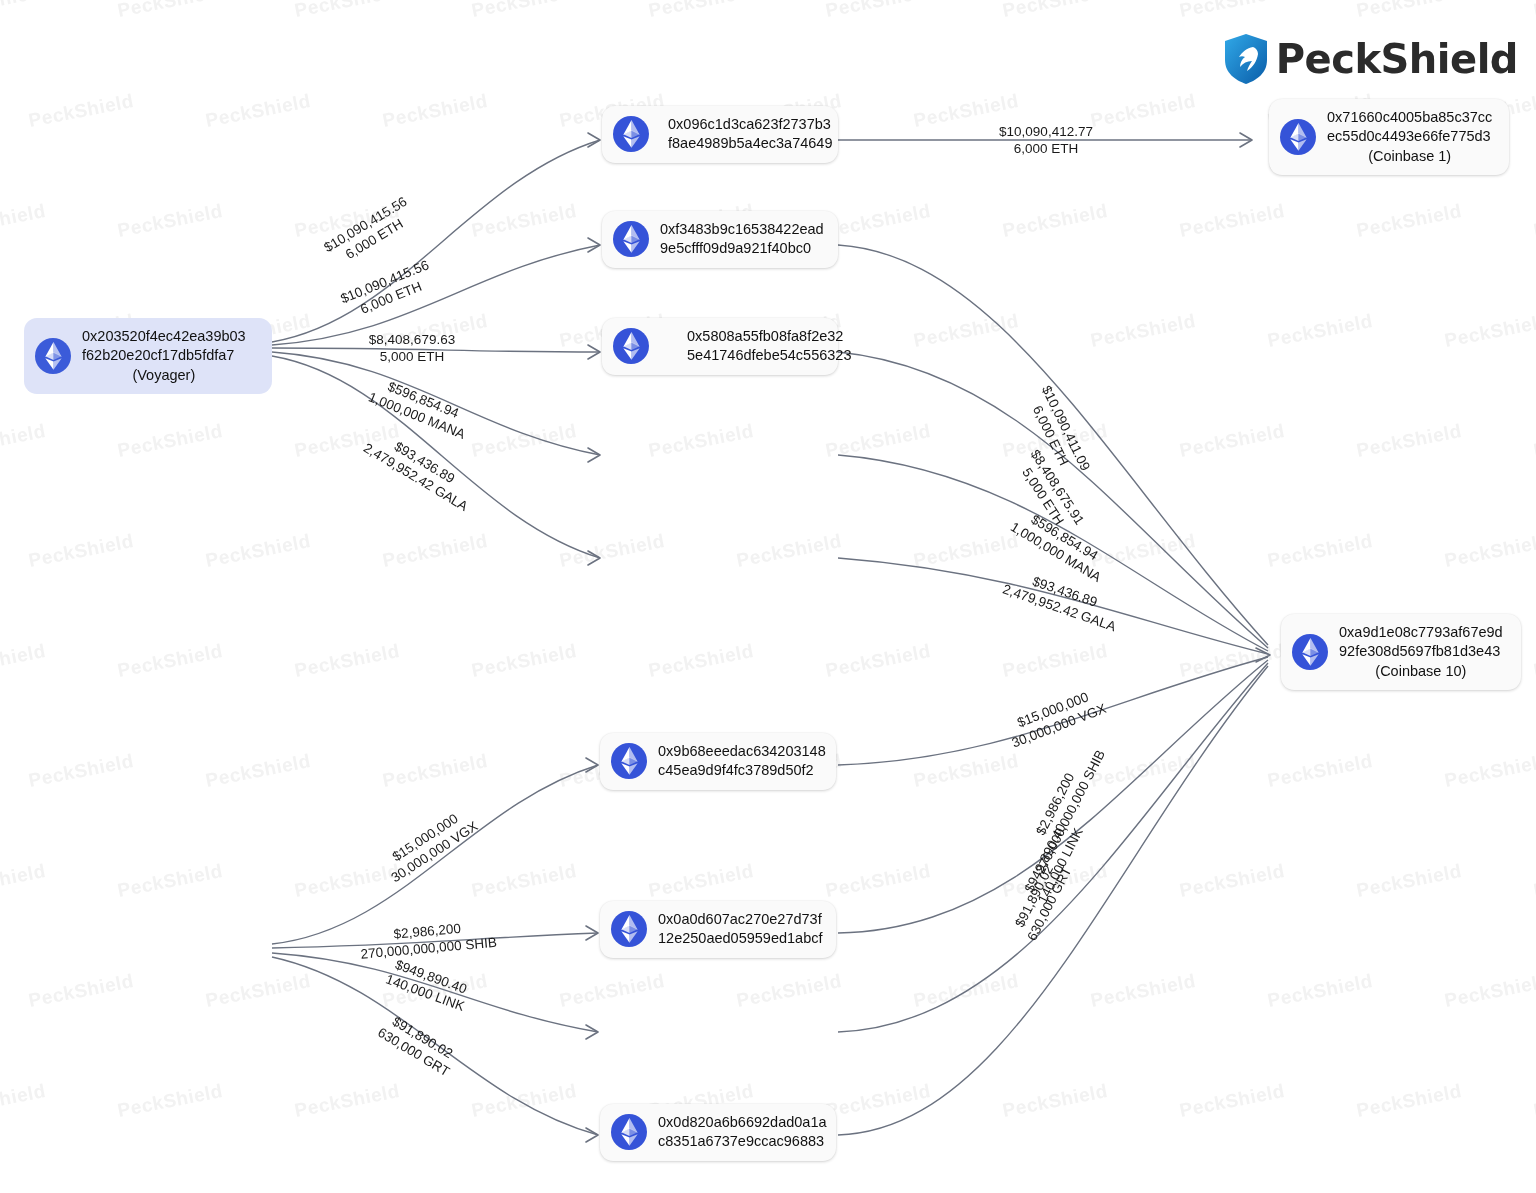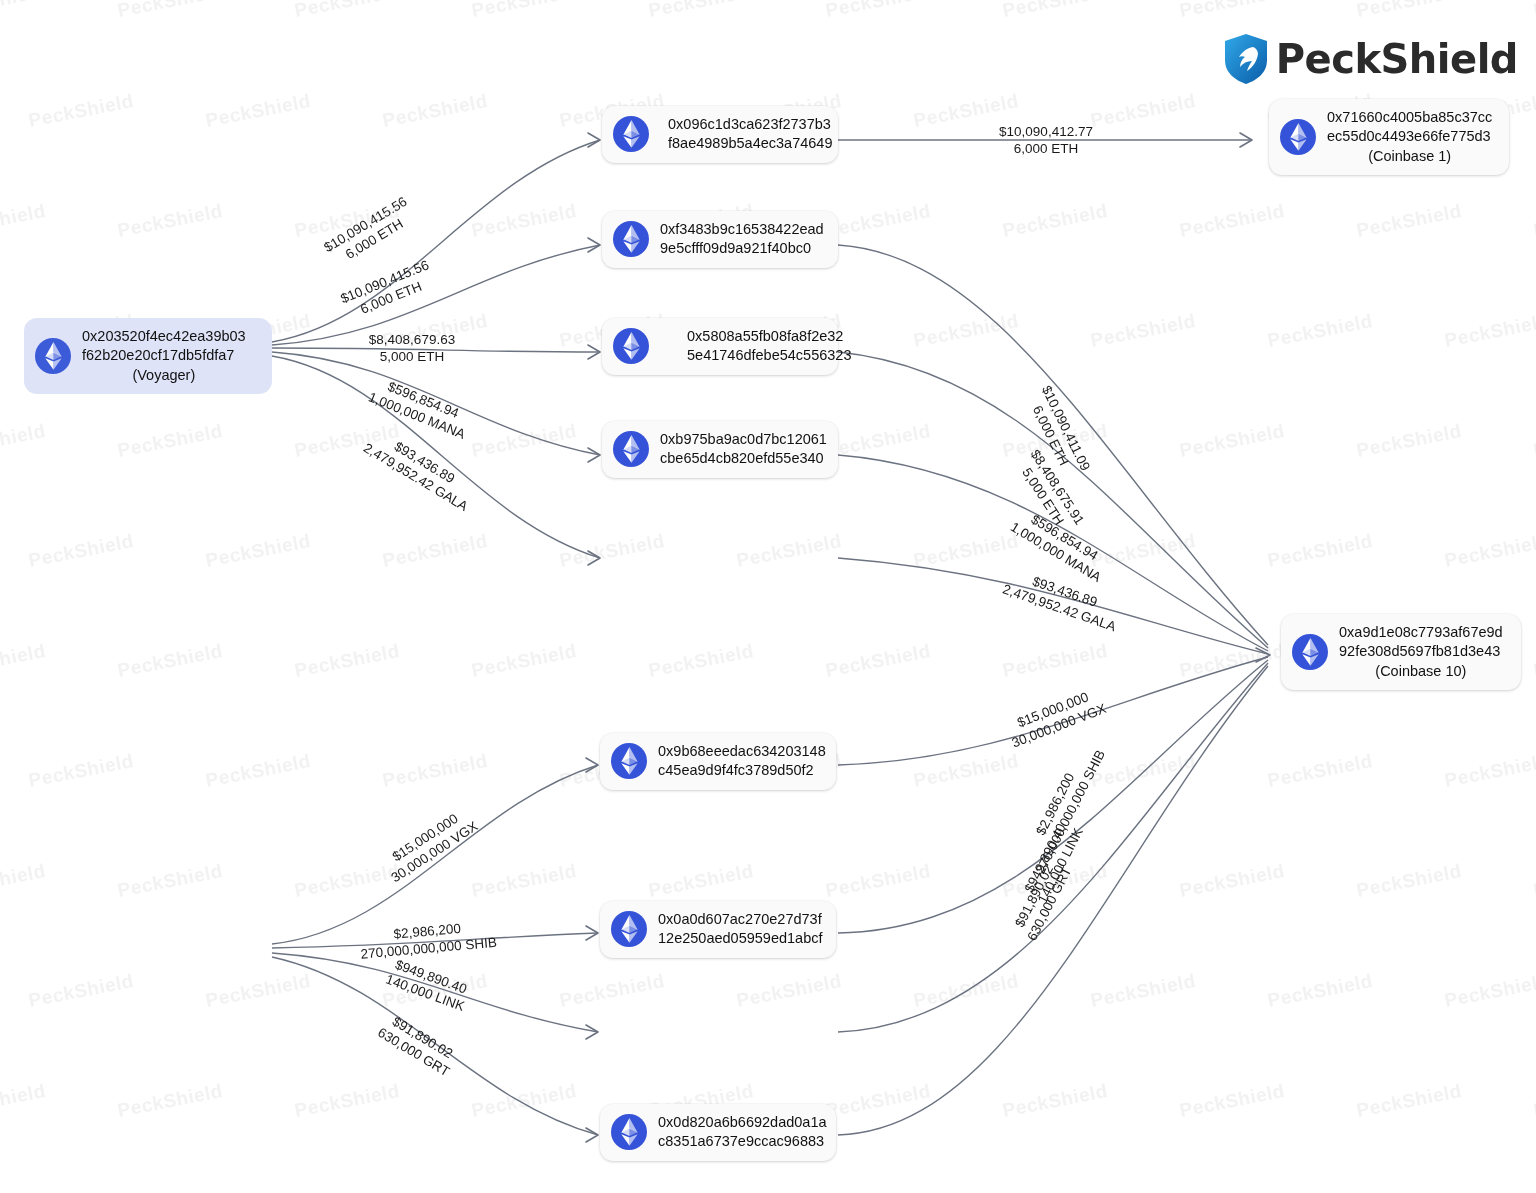--- a/index.html
+++ b/index.html
@@ -399,36 +399,20 @@
           <path d="M8 16.8 L15.6 13.2 L8 9.6 Z" fill="#ffffff" opacity=".35"></path>
           <path d="M0.4 13.2 L8 16.8 L8 9.6 Z" fill="#ffffff" opacity=".8"></path>
         </svg>
       </span>
       <span class="addr">
         <span>0x5808a55fb08fa8f2e32</span><br>
         <span>5e41746dfebe54c556323</span>
       </span>
     </div>
 
-    <div class="node" style="left:602px;top:421px;width:236px;">
-      <span class="eth">
-        <svg width="19" height="28" viewBox="0 0 16 26">
-          <path d="M8 0 L8 10 L15.6 13.6 Z" fill="#ffffff" opacity=".62"></path>
-          <path d="M8 0 L0.4 13.6 L8 10 Z" fill="#ffffff"></path>
-          <path d="M8 18.2 L8 25.8 L15.6 15.1 Z" fill="#ffffff" opacity=".62"></path>
-          <path d="M8 25.8 L8 18.2 L0.4 15.1 Z" fill="#ffffff"></path>
-          <path d="M8 16.8 L15.6 13.2 L8 9.6 Z" fill="#ffffff" opacity=".35"></path>
-          <path d="M0.4 13.2 L8 16.8 L8 9.6 Z" fill="#ffffff" opacity=".8"></path>
-        </svg>
-      </span>
-      <span class="addr">
-        <span>0xb975ba9ac0d7bc12061</span><br>
-        <span>cbe65d4cb820efd55e340</span>
-      </span>
-    </div>
 
 
     <div class="node" style="left:600px;top:733px;width:236px;">
       <span class="eth">
         <svg width="19" height="28" viewBox="0 0 16 26">
           <path d="M8 0 L8 10 L15.6 13.6 Z" fill="#ffffff" opacity=".62"></path>
           <path d="M8 0 L0.4 13.6 L8 10 Z" fill="#ffffff"></path>
           <path d="M8 18.2 L8 25.8 L15.6 15.1 Z" fill="#ffffff" opacity=".62"></path>
           <path d="M8 25.8 L8 18.2 L0.4 15.1 Z" fill="#ffffff"></path>
           <path d="M8 16.8 L15.6 13.2 L8 9.6 Z" fill="#ffffff" opacity=".35"></path>

